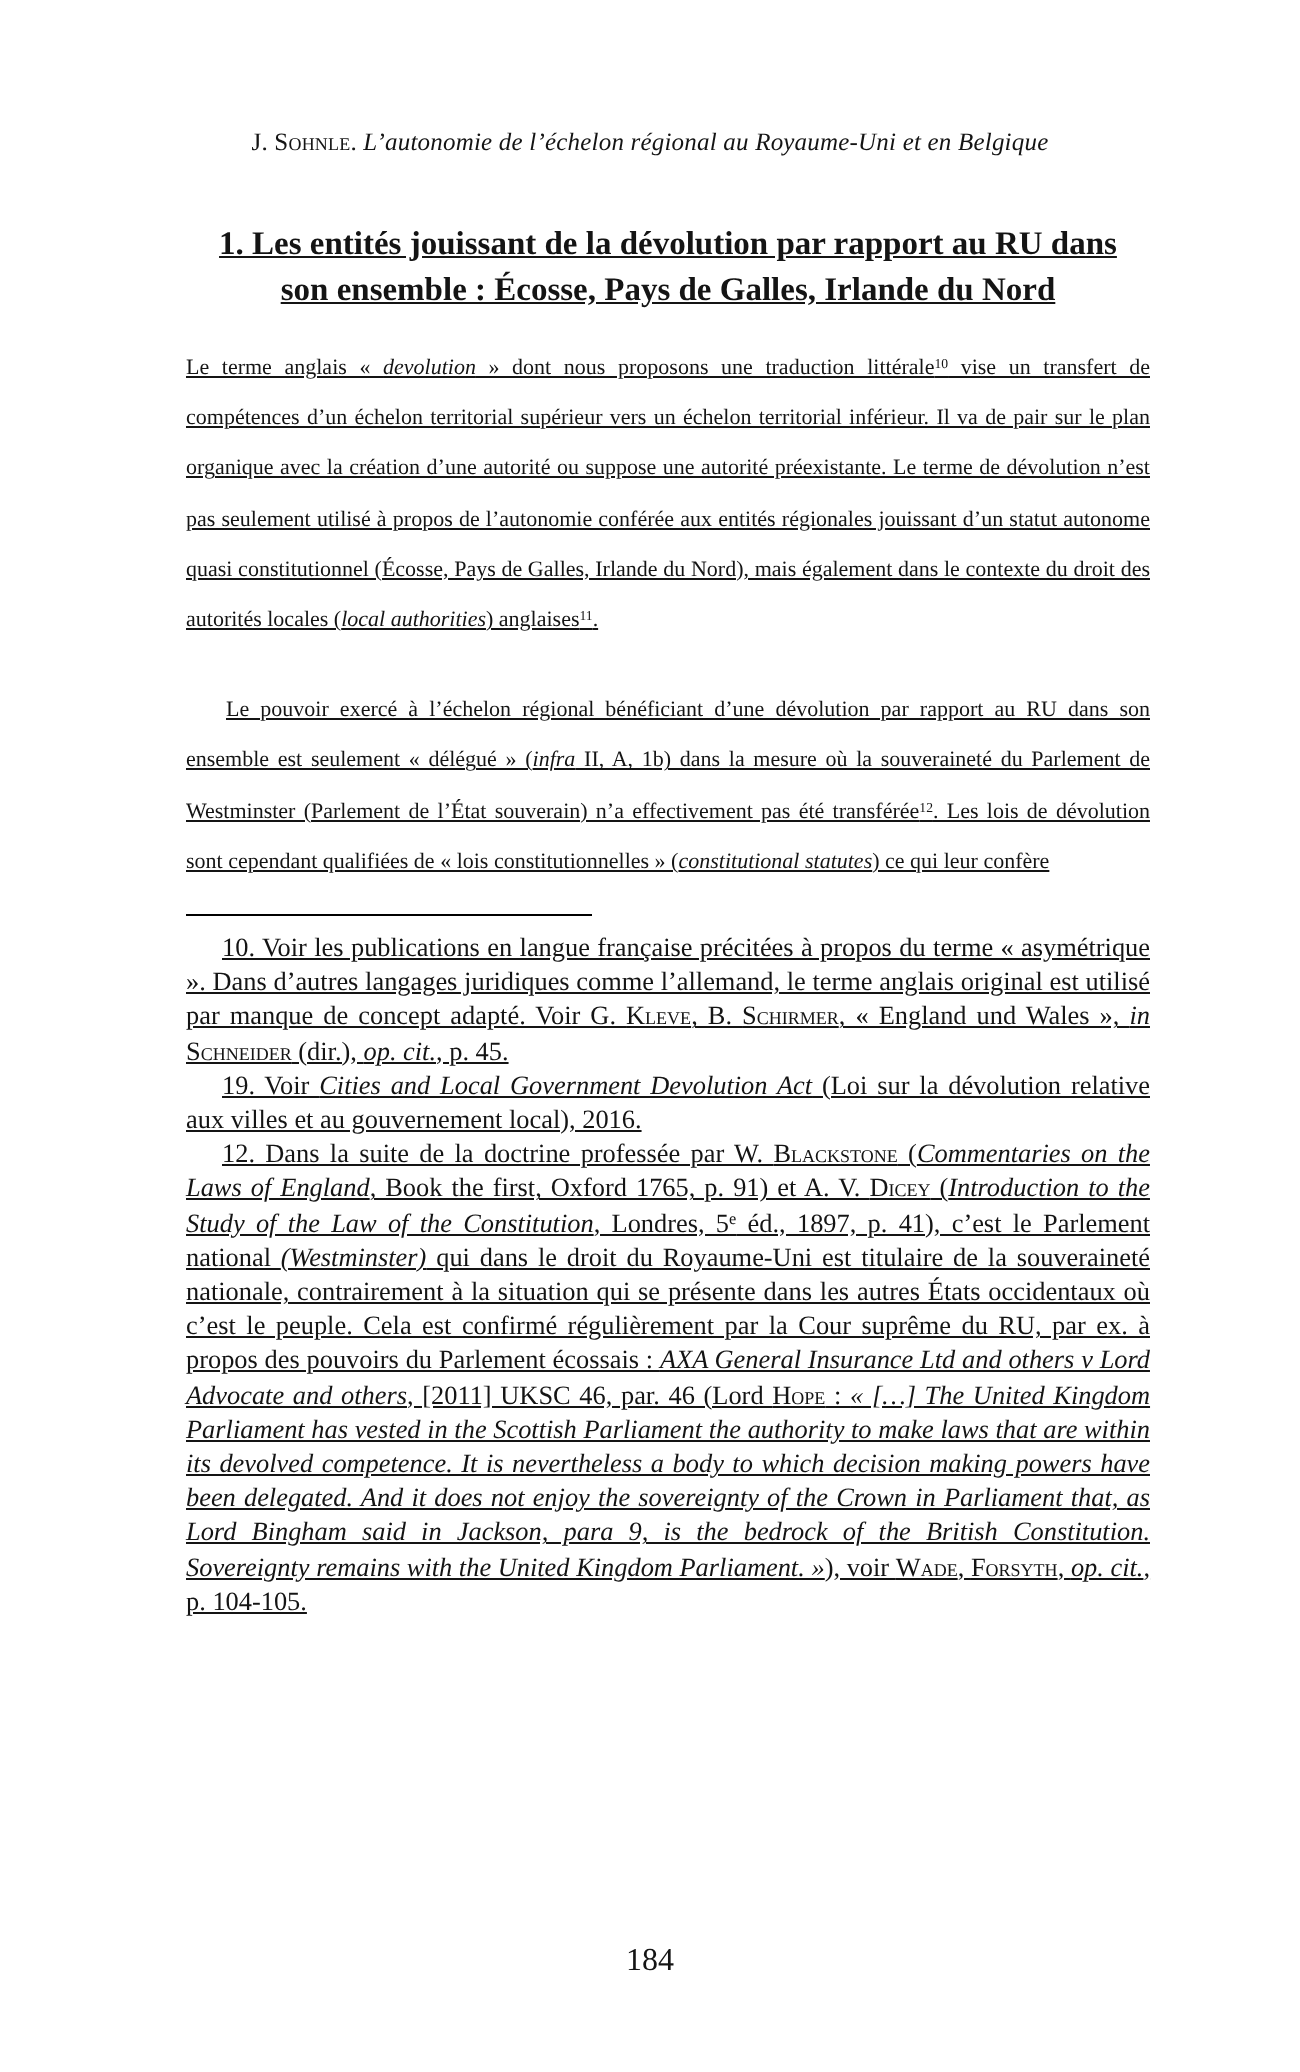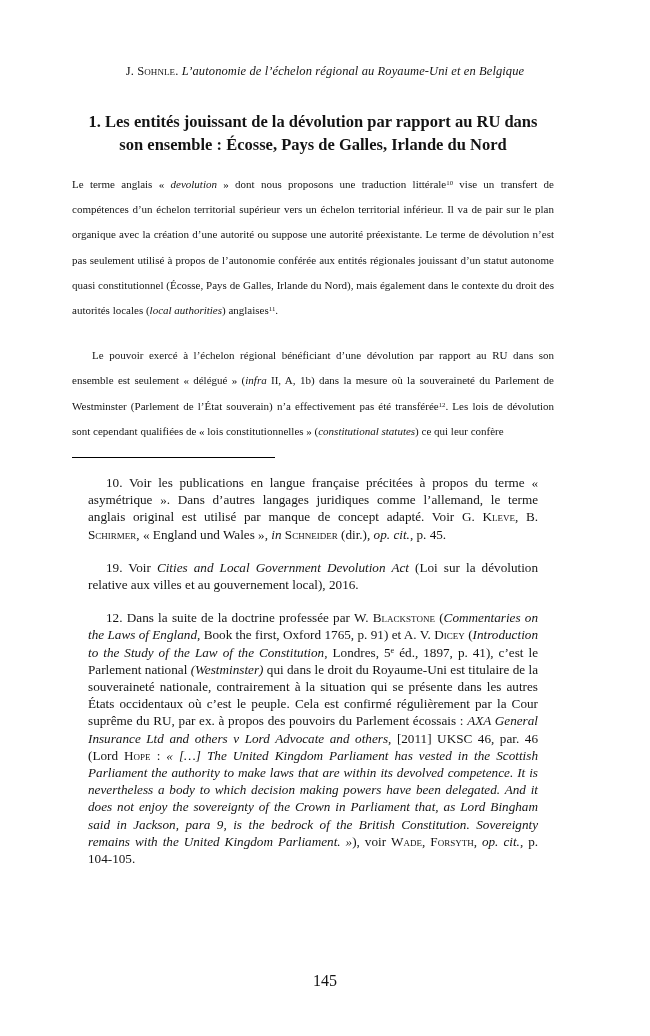--- a/index.html
+++ b/index.html
@@ -22,22 +22,23 @@
     top: 64px;
     left: 0;
     right: 0;
     text-align: center;
     font-size: 12.5px;
     letter-spacing: 0.1px;
   }
   .content {
     position: absolute;
     top: 110px;
-    left: 72px;
+    left: 93px;
     width: 482px;
+    text-decoration: underline;
   }
   .heading {
     font-size: 16.5px;
     font-weight: bold;
     text-align: center;
     line-height: 23px;
     margin: 0 4px 16px 4px;
     padding: 0 6px;
   }
   .body-text p {
@@ -55,21 +56,21 @@
     border-top: 1.6px solid #000000;
     margin-top: 13px;
   }
   .footnotes {
     margin-top: 7px;
     font-size: 13.2px;
     line-height: 17.2px;
     text-align: justify;
   }
   .footnotes p {
-    margin: 16px;
+    margin: 0;
     text-indent: 18px;
   }
   .page-number {
     position: absolute;
     bottom: 46px;
     left: 0;
     right: 0;
     text-align: center;
     font-size: 16px;
   }
@@ -102,15 +103,15 @@
     <div class="fn-sep"></div>
 
     <div class="footnotes">
       <p><span>10. Voir les publications en langue française précitées à propos du terme « asymétrique ». Dans d’autres langages juridiques comme l’allemand, le terme anglais original est utilisé par manque de concept adapté. Voir G. </span><span class="st-sc">Kleve</span><span>, B. </span><span class="st-sc">Schirmer</span><span>, « England und Wales », </span><span class="st-i">in</span><span> </span><span class="st-sc">Schneider</span><span> (dir.), </span><span class="st-i">op. cit.</span><span>, p. 45.</span></p>
       <p><span>19. Voir </span><span class="st-i">Cities and Local Government Devolution Act</span><span> (Loi sur la dévolution relative aux villes et au gouvernement local), 2016.</span></p>
       <p><span>12. Dans la suite de la doctrine professée par W. </span><span class="st-sc">Blackstone</span><span> (</span><span class="st-i">Commentaries on the Laws of England</span><span>, Book the first, Oxford 1765, p. 91) et A. V. </span><span class="st-sc">Dicey</span><span> (</span><span class="st-i">Introduction to the Study of the Law of the Constitution</span><span>, Londres, 5</span><span class="st-sup">e</span><span> éd., 1897, p. 41), c’est le Parlement national </span><span class="st-i">(Westminster)</span><span> qui dans le droit du Royaume-Uni est titulaire de la souveraineté nationale, contrairement à la situation qui se présente dans les autres États occidentaux où c’est le peuple. Cela est confirmé régulièrement par la Cour suprême du RU, par ex. à propos des pouvoirs du Parlement écossais : </span><span class="st-i">AXA General Insurance Ltd and others v Lord Advocate and others</span><span>, [2011] UKSC 46, par. 46 (Lord </span><span class="st-sc">Hope</span><span> : </span><span class="st-i">« […] The United Kingdom Parliament has vested in the Scottish Parliament the authority to make laws that are within its devolved competence. It is nevertheless a body to which decision making powers have been delegated. And it does not enjoy the sovereignty of the Crown in Parliament that, as Lord Bingham said in Jackson, para 9, is the bedrock of the British Constitution. Sovereignty remains with the United Kingdom Parliament. »</span><span>), voir </span><span class="st-sc">Wade</span><span>, </span><span class="st-sc">Forsyth</span><span>, </span><span class="st-i">op. cit.</span><span>, p. 104-105.</span></p>
     </div>
 
   </div>
 
-  <div class="page-number">145</div>
+  <div class="page-number">184</div>
 
 </div>
 
 </body></html>

